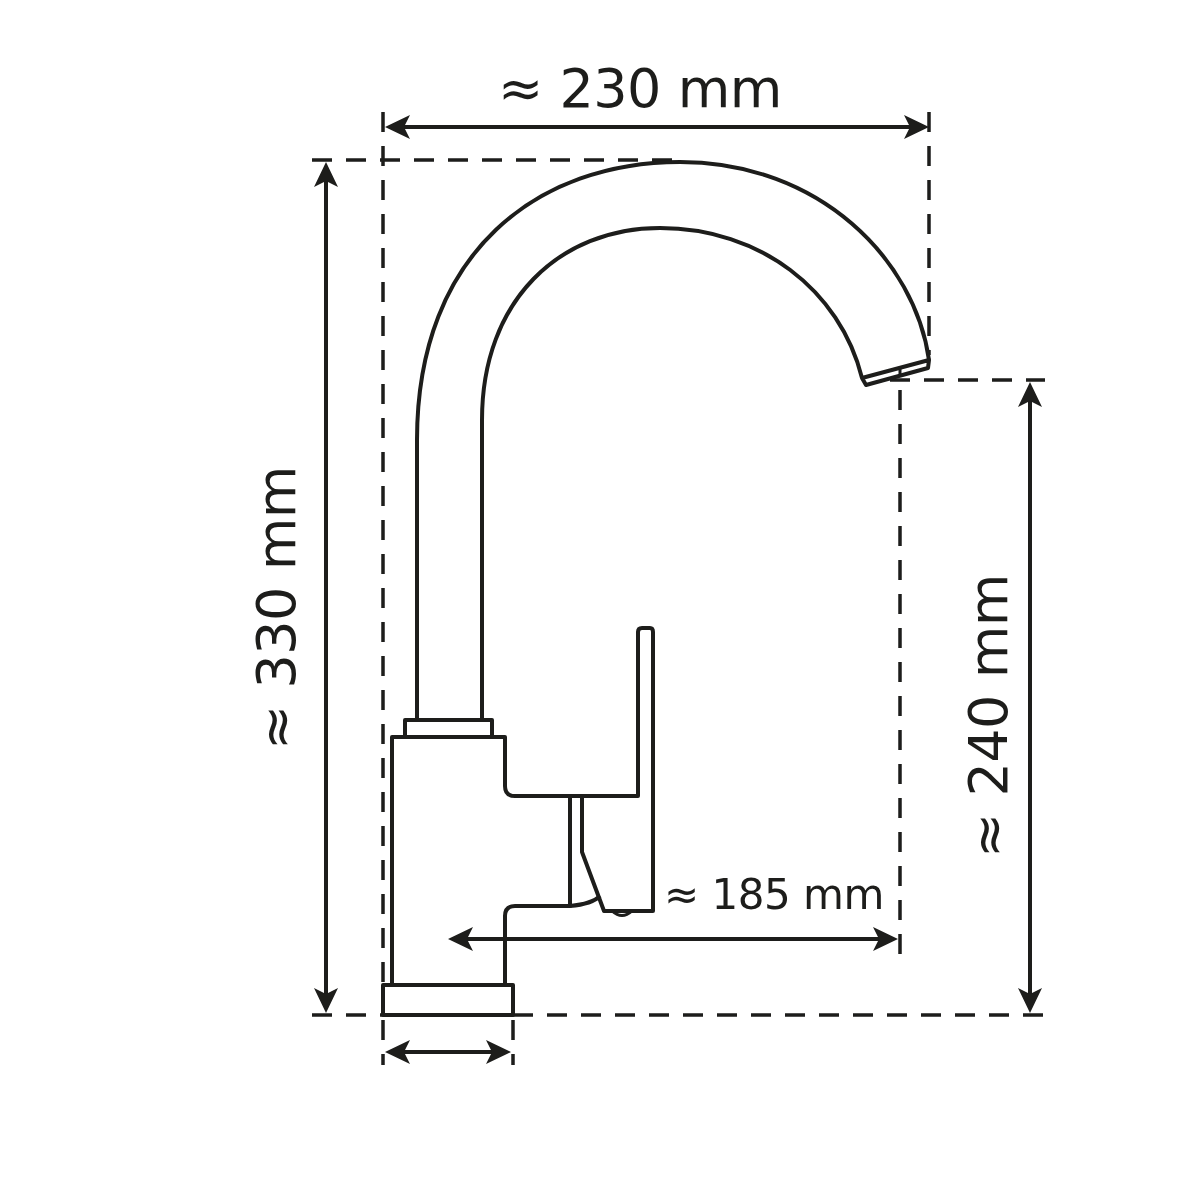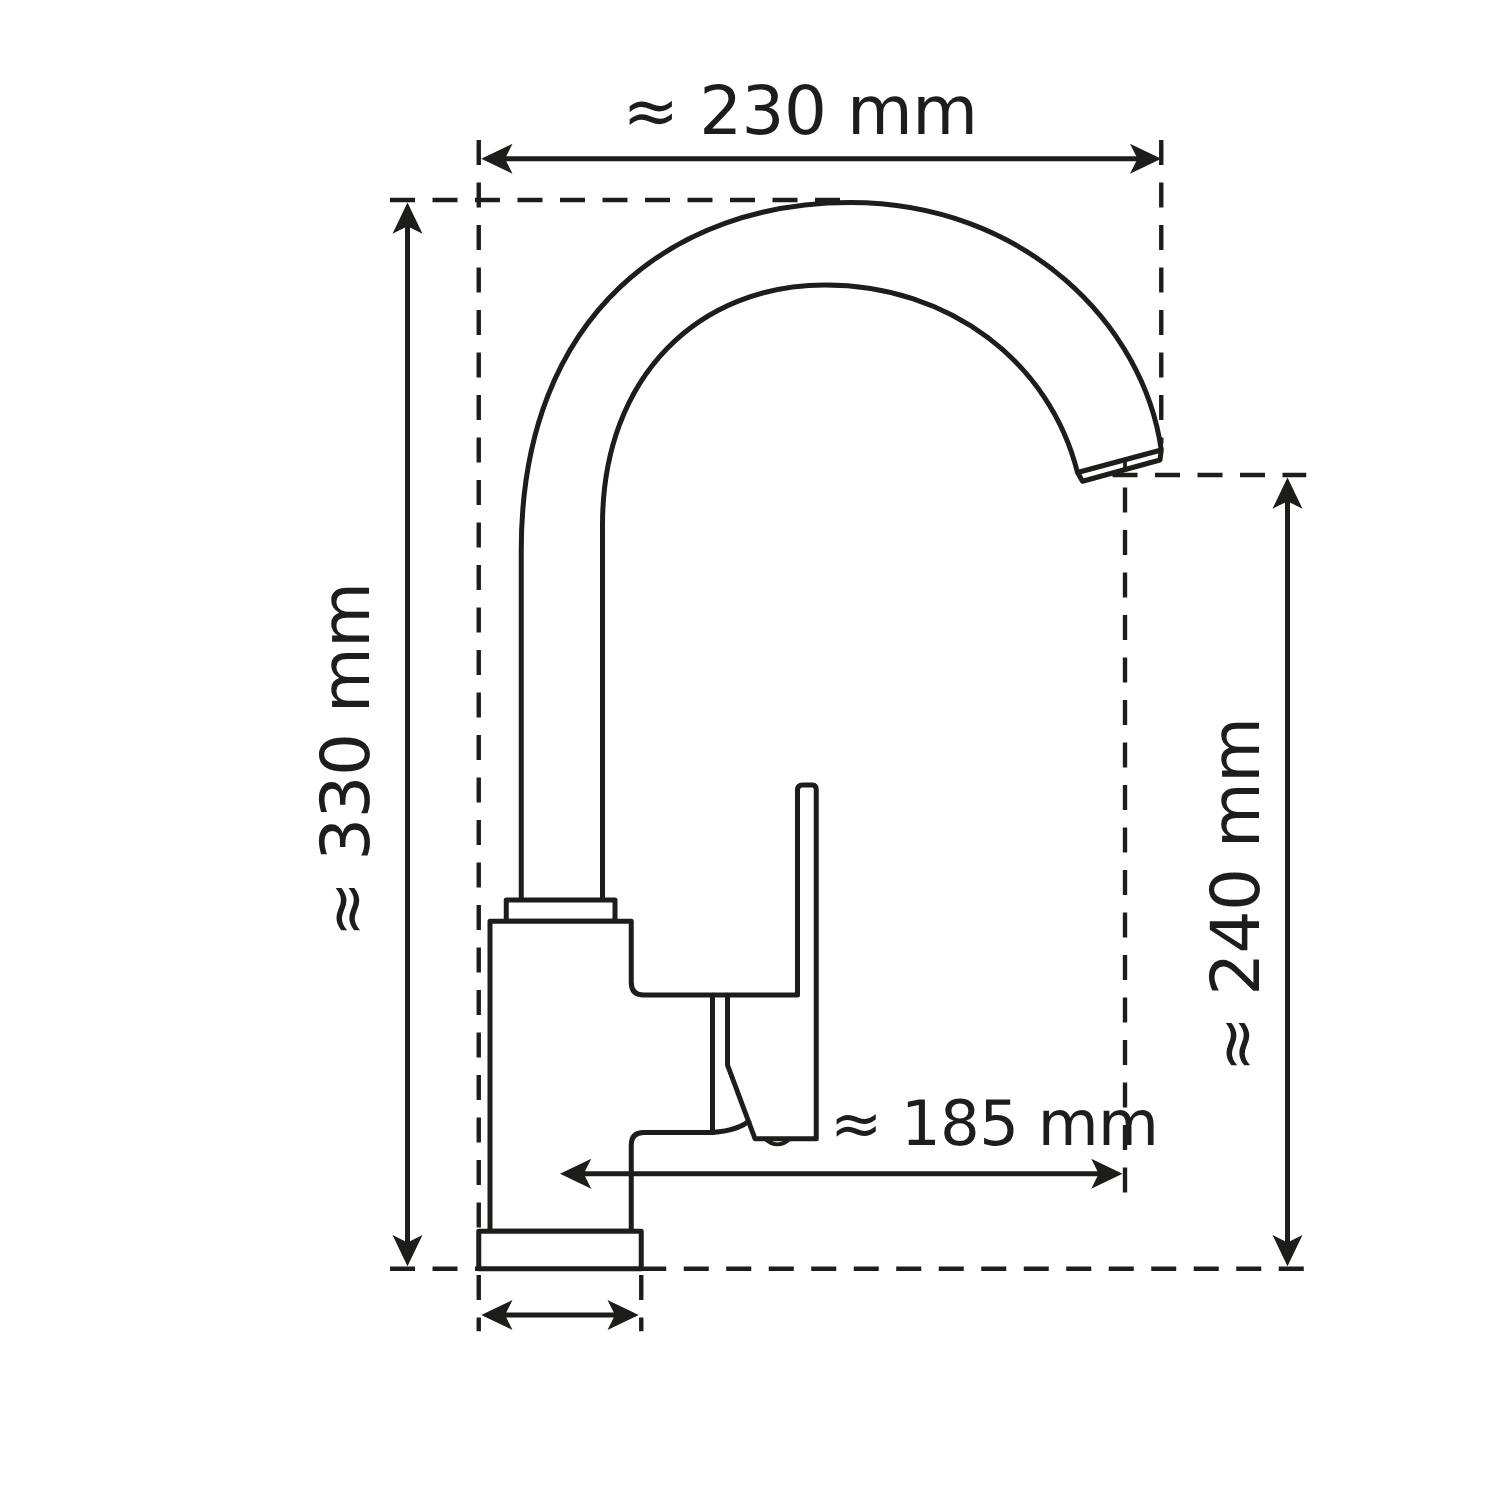--- a/index.html
+++ b/index.html
@@ -89,14 +89,14 @@
 
       <line class="dim" x1="395" y1="1052" x2="501" y2="1052"></line>
       <polygon class="arrow" points="385,1052 410,1040 404,1052 410,1064"></polygon>
       <polygon class="arrow" points="511,1052 486,1040 492,1052 486,1064"></polygon>
     </g>
   </svg>
 
   <div class="label" style="left:498px; top:62px;">≈ 230 mm</div>
   <div class="label vert" style="left:250px; top:750px;">≈ 330 mm</div>
   <div class="label vert" style="left:962px; top:858px;">≈ 240 mm</div>
-  <div class="label" style="left:664px; top:874px; font-size:50px;">≈ 185 mm</div>
+  <div class="label" style="left:664px; top:874px; font-size:42px;">≈ 185 mm</div>
 </div>
 
 </body></html>

